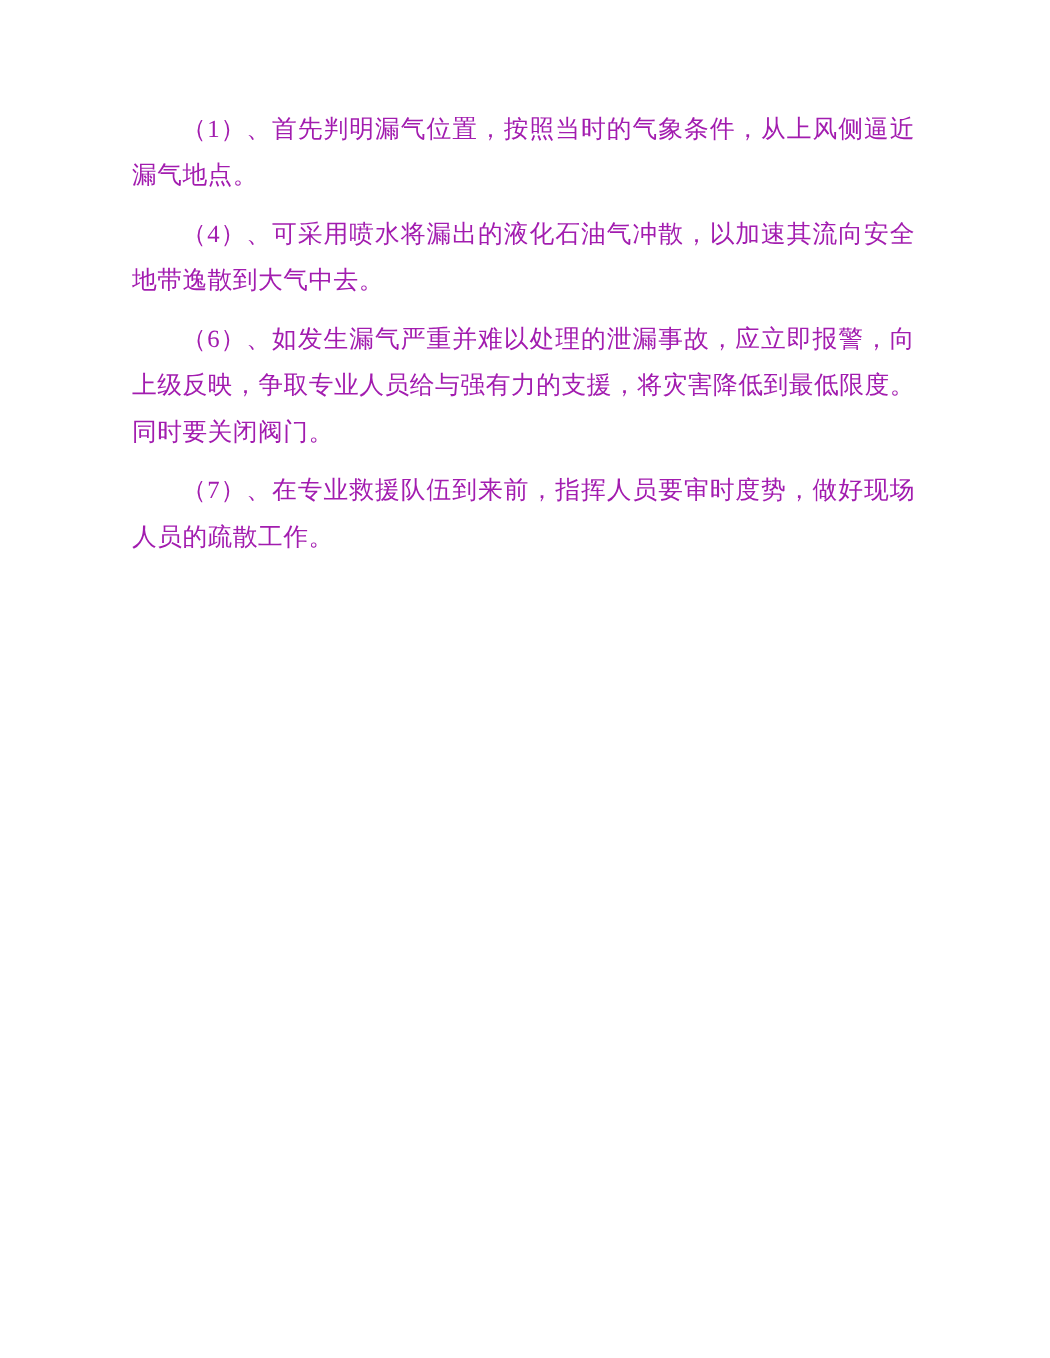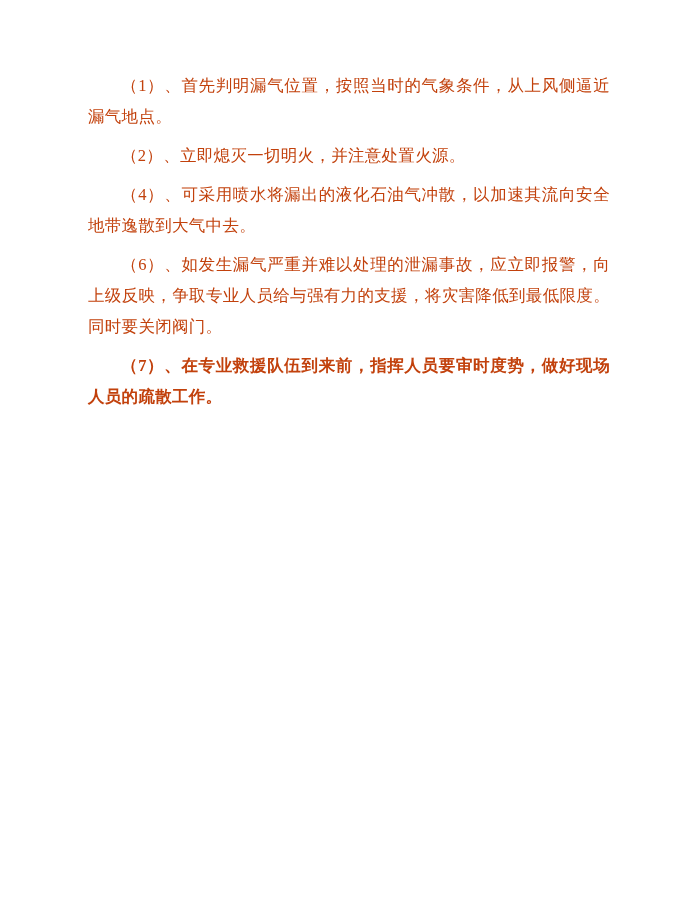--- a/index.html
+++ b/index.html
@@ -26,31 +26,29 @@
     width: 100%;
   }
   .para {
     font-size: 16.5px;
     line-height: 31px;
     text-align: justify;
     text-justify: inter-ideograph;
     margin: 0 0 8px 0;
     text-indent: 2em;
     letter-spacing: 0.3px;
-    color: #c2410c;
+    color: #a21caf;
   }
   .para:last-child {
     margin-bottom: 16px;
-    font-weight: bold;
   }
 </style>
 </head>
 <body>
 
 <div class="page">
   <div class="doc-body">
     <p class="para">（1）、首先判明漏气位置，按照当时的气象条件，从上风侧逼近漏气地点。</p>
-    <p class="para">（2）、立即熄灭一切明火，并注意处置火源。</p>
     <p class="para">（4）、可采用喷水将漏出的液化石油气冲散，以加速其流向安全地带逸散到大气中去。</p>
     <p class="para">（6）、如发生漏气严重并难以处理的泄漏事故，应立即报警，向上级反映，争取专业人员给与强有力的支援，将灾害降低到最低限度。同时要关闭阀门。</p>
     <p class="para">（7）、在专业救援队伍到来前，指挥人员要审时度势，做好现场人员的疏散工作。</p>
   </div>
 </div>
 
 </body></html>

